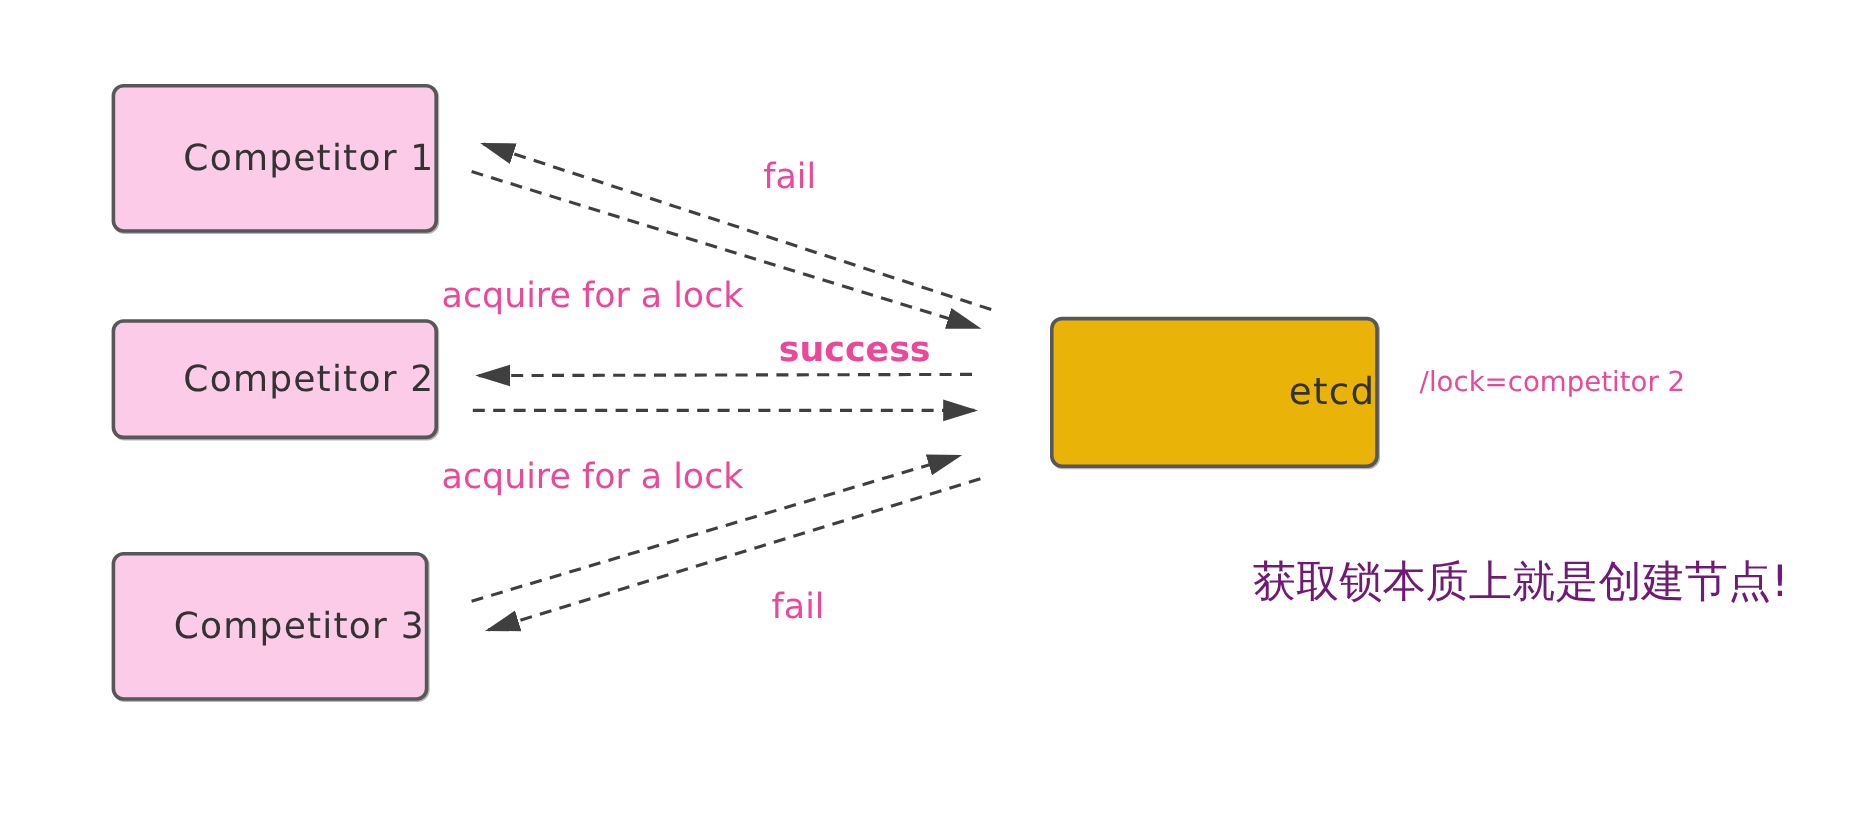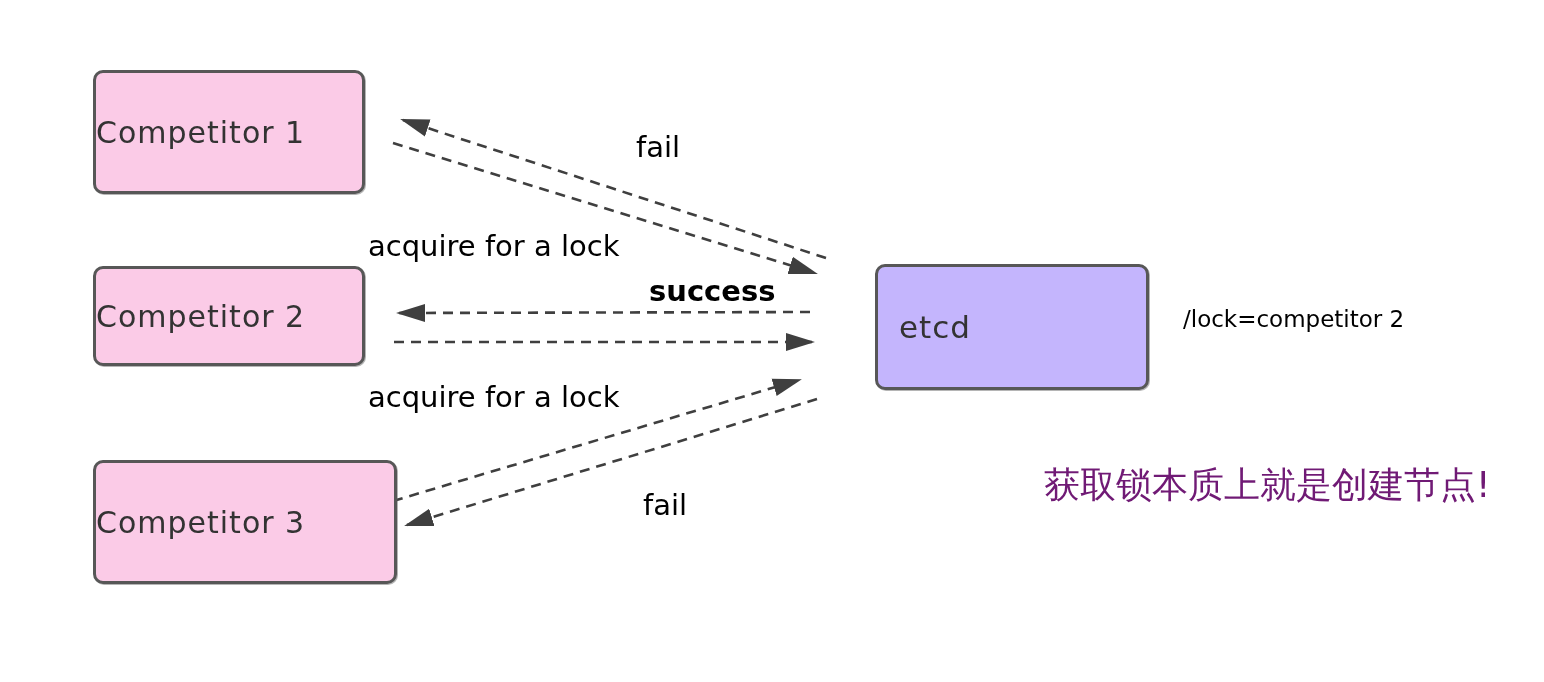--- a/index.html
+++ b/index.html
@@ -23,34 +23,34 @@
     height: 682px;
     pointer-events: none;
   }
   .node {
     position: absolute;
     box-sizing: border-box;
     border: 3px solid #575757;
     border-radius: 10px;
     display: flex;
     align-items: center;
-    justify-content: flex-start;
+    justify-content: flex-end;
     font-size: 30px;
     color: #333333;
     letter-spacing: 1px;
     box-shadow: 1px 1px 0 rgba(90,90,90,0.45);
   }
   #node-competitor1 { left: 93px;  top: 70px;  width: 272px; height: 124px; }
   #node-competitor2 { left: 93px;  top: 266px; width: 272px; height: 100px; }
-  #node-competitor3 { left: 93px;  top: 460px; width: 304px; height: 124px; }
+  #node-competitor3 { left: 93px;  top: 460px; width: 264px; height: 124px; }
   #node-etcd        { left: 875px; top: 264px; width: 274px; height: 126px; font-size: 31px; }
   .lbl {
     position: absolute;
     white-space: nowrap;
-    color: #000000;
+    color: #ec4899;
     font-size: 29px;
   }
   #lbl-fail-c1        { left: 636px;  top: 130px; }
   #lbl-acquire-top    { left: 368px;  top: 229px; }
   #lbl-success        { left: 649px;  top: 274px; font-weight: bold; }
   #lbl-acquire-bottom { left: 368px;  top: 380px; }
   #lbl-fail-c3        { left: 643px;  top: 488px; }
   #lbl-lock-value     { left: 1183px; top: 306px; font-size: 23px; }
   #lbl-annotation     { left: 1044px; top: 461px; font-size: 36px; }
 </style>
@@ -78,21 +78,21 @@
   </div>
 
   <div class="node" id="node-competitor2" style="background-color: rgb(251, 203, 231);">
     <span>Competitor 2</span>
   </div>
 
   <div class="node" id="node-competitor3" style="background-color: rgb(251, 203, 231);">
     <span>Competitor 3</span>
   </div>
 
-  <div class="node" id="node-etcd" style="background-color: #c4b5fd; padding-left: 21px;">
+  <div class="node" id="node-etcd" style="background-color: #eab308; padding-left: 21px;">
     <span>etcd</span>
   </div>
 
   <div class="lbl" id="lbl-fail-c1">fail</div>
 
   <div class="lbl" id="lbl-acquire-top">acquire for a lock</div>
 
   <div class="lbl" id="lbl-success">success</div>
 
   <div class="lbl" id="lbl-acquire-bottom">acquire for a lock</div>

